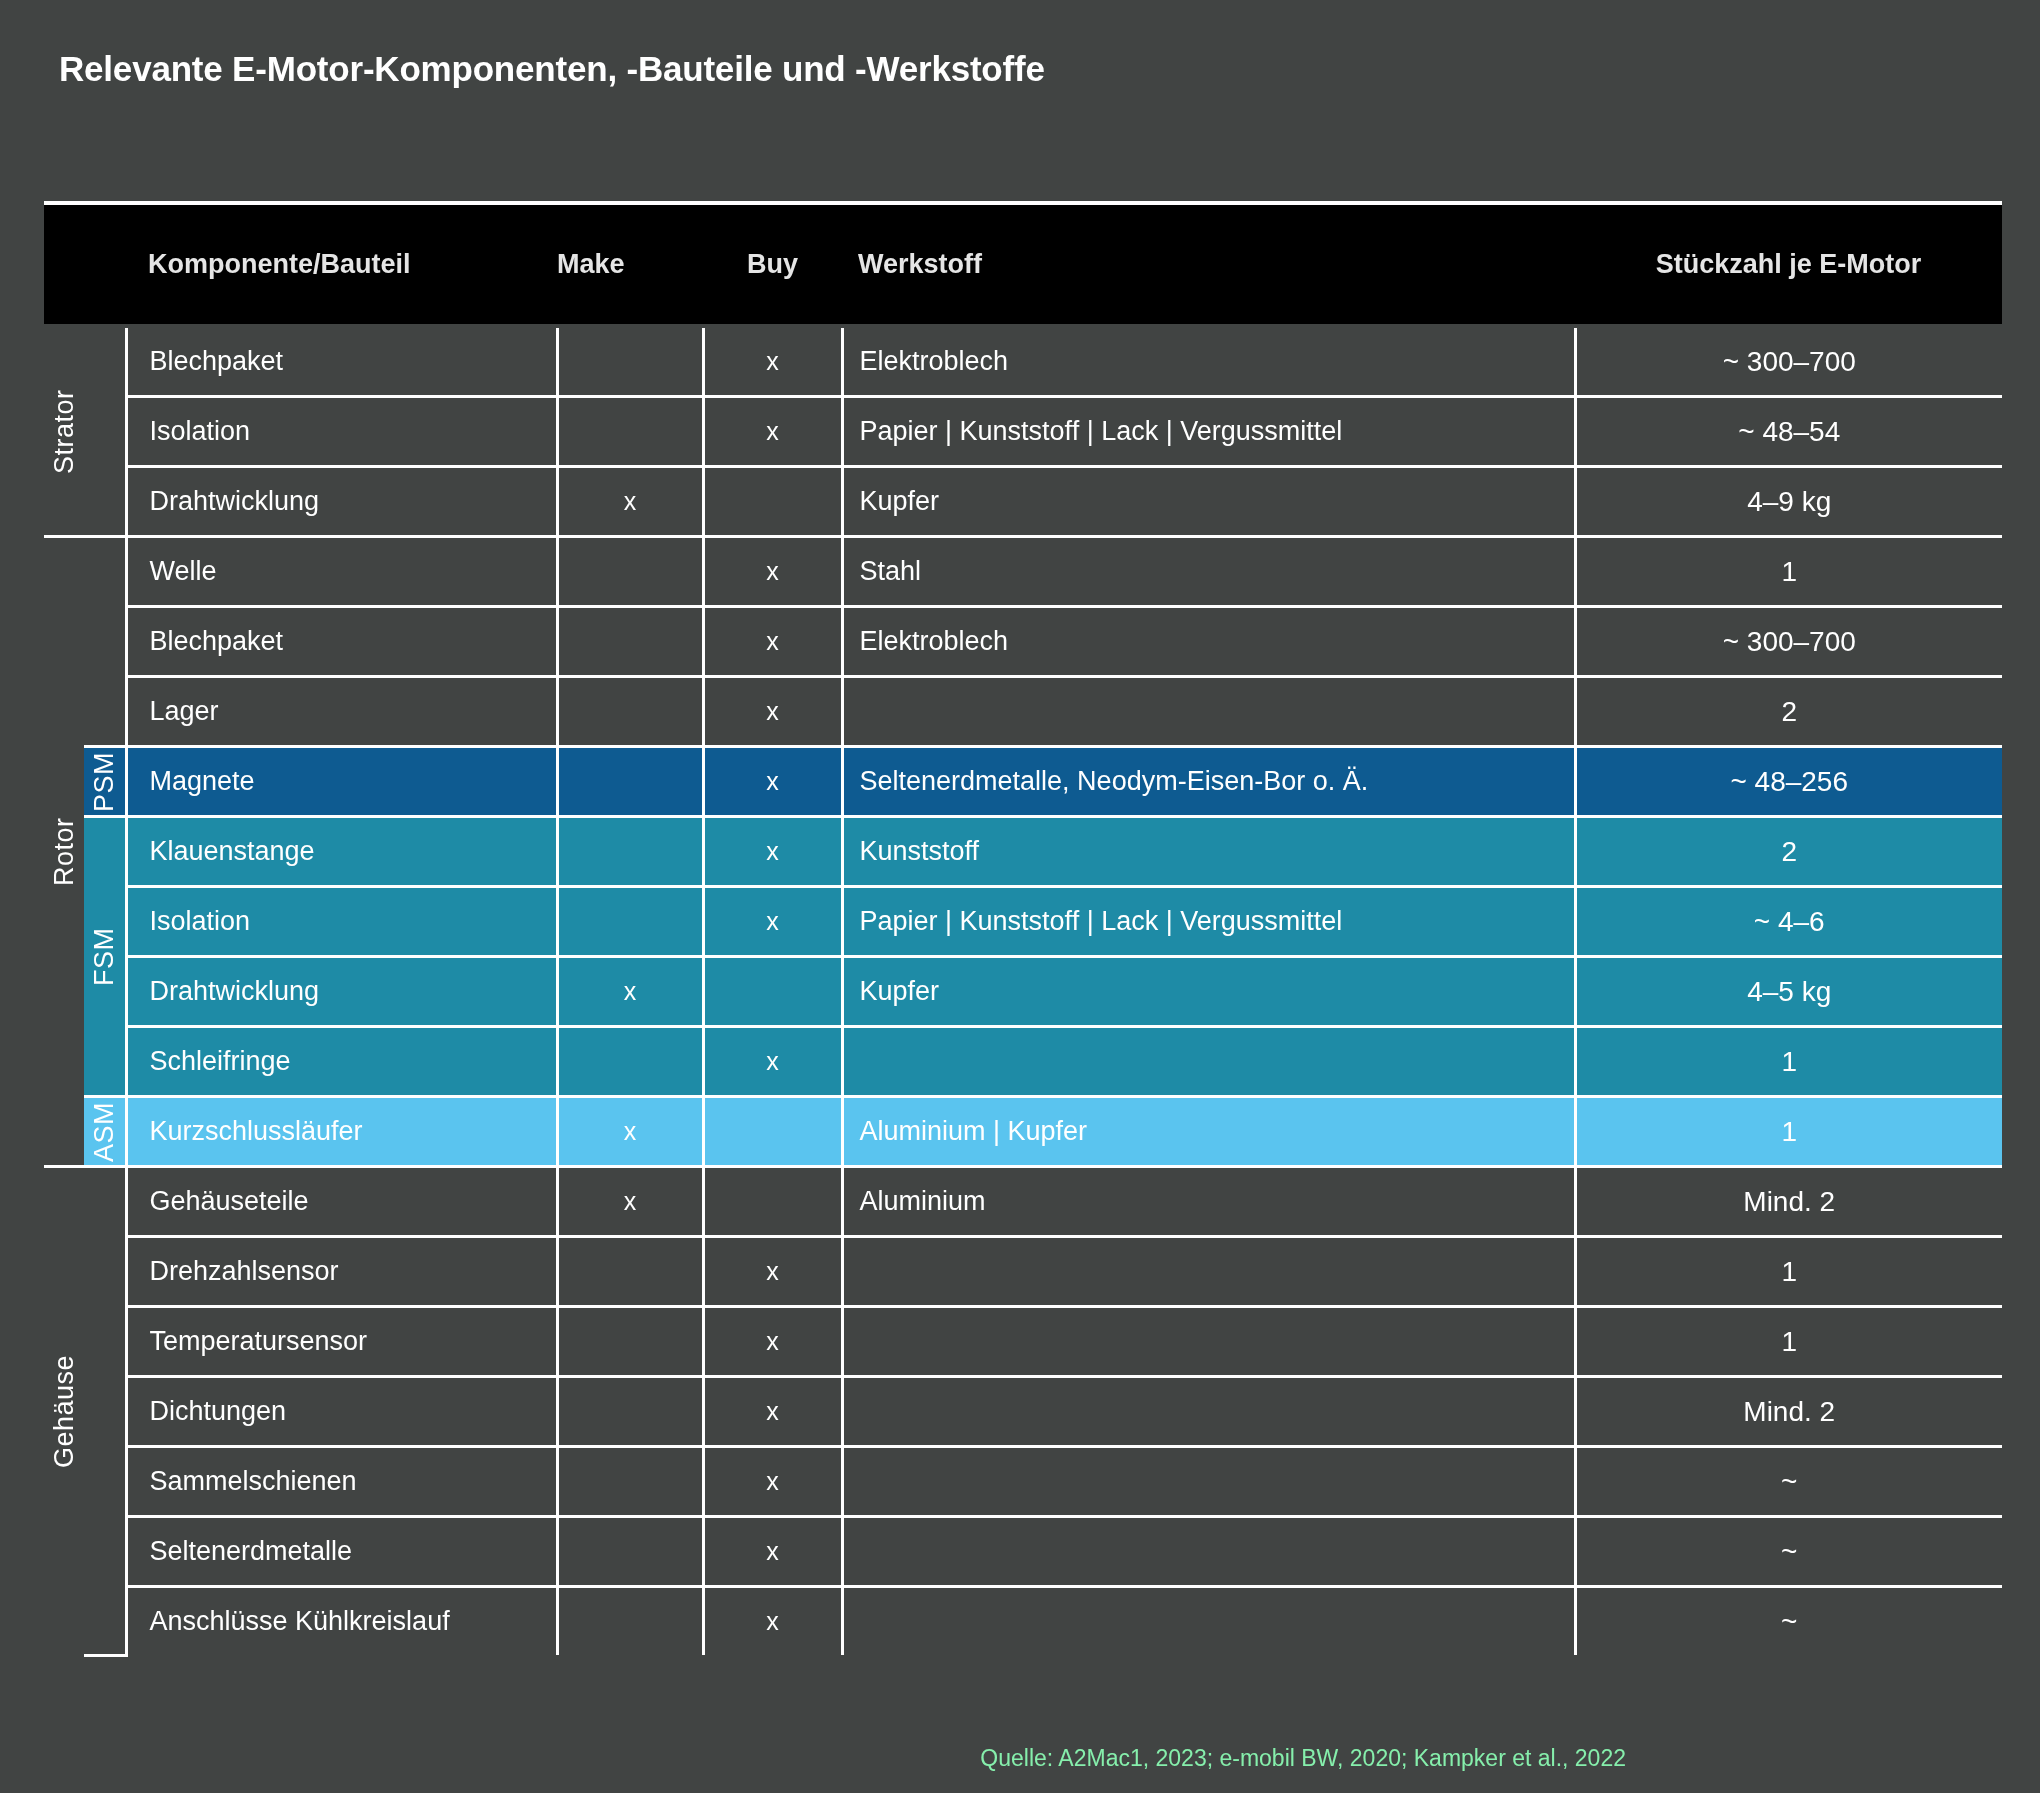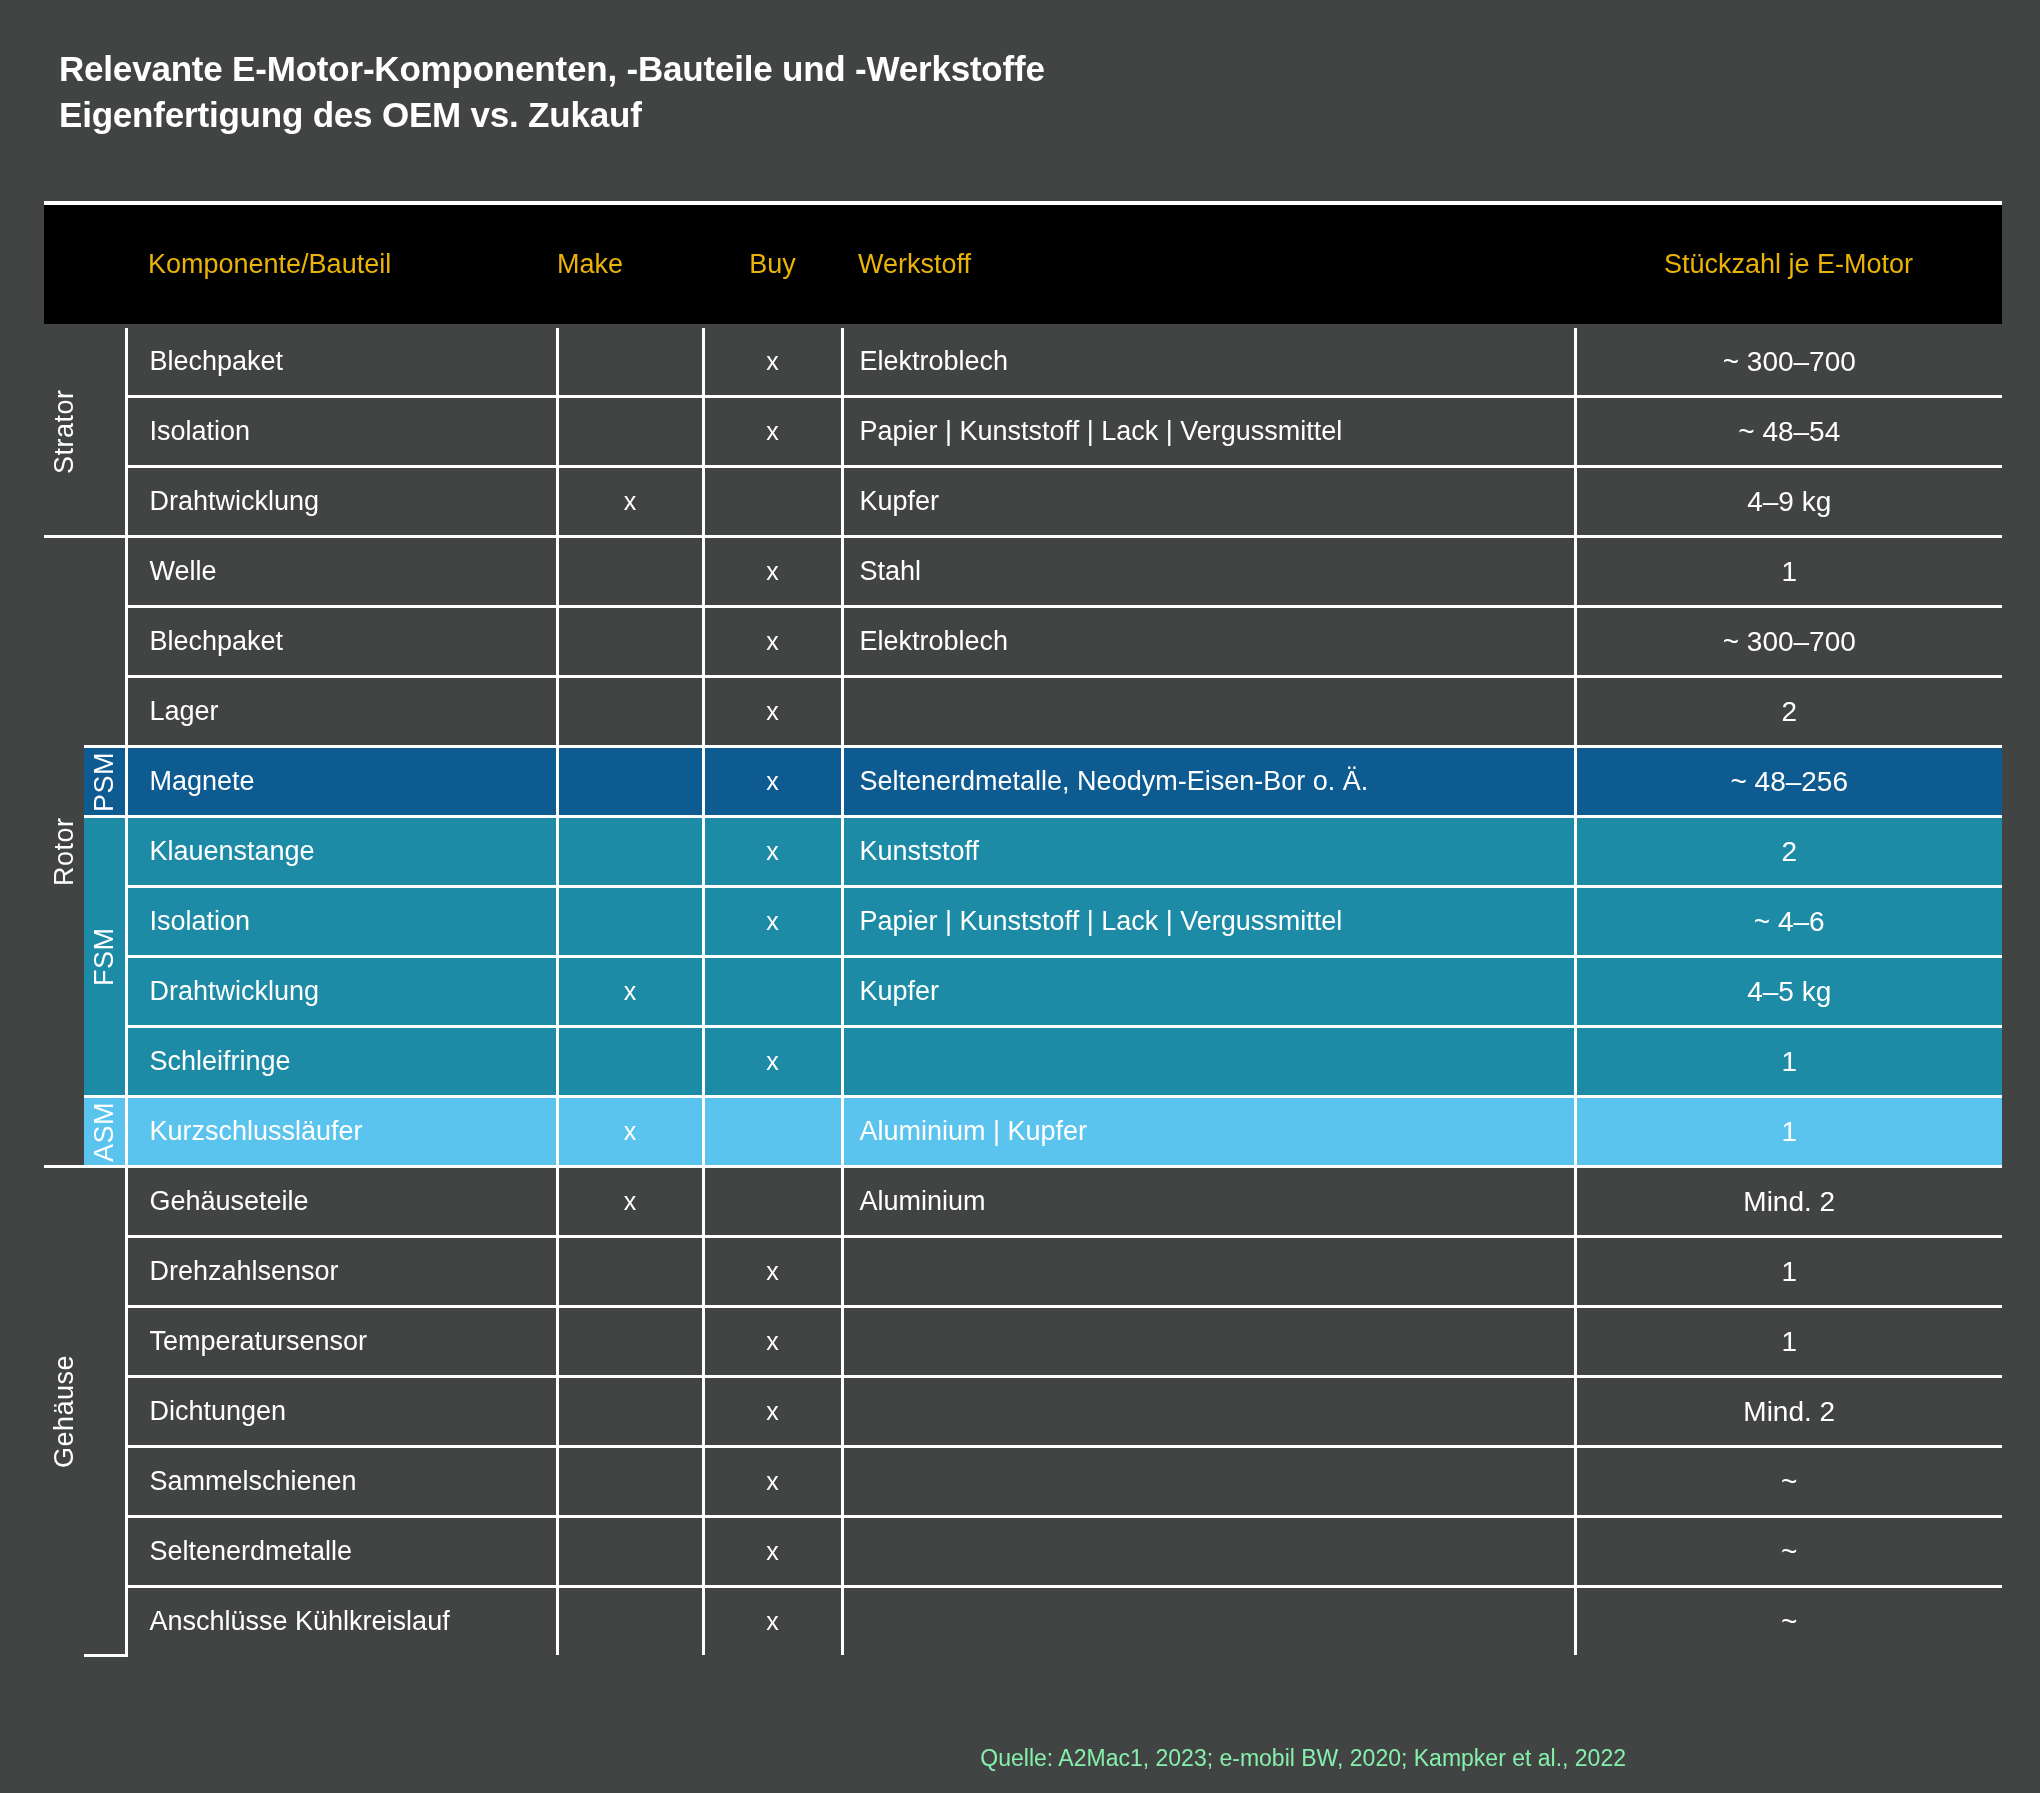--- a/index.html
+++ b/index.html
@@ -38,23 +38,23 @@
   col.c-part{width:431px;}
   col.c-make{width:146px;}
   col.c-buy{width:139px;}
   col.c-mat{width:733px;}
   col.c-qty{width:427px;}
 
   
   tr.hdr td{
     background:#000000;
     height:119px;
-    color:#eab308;
+    color:#e5e5e5;
     font-size:27px;
-    font-weight:normal;
+    font-weight:bold;
     border-top:4px solid #ffffff;
     border-bottom:4px solid #414443;
   }
   td.h-part{text-align:left;padding-left:22px !important;border-left:3px solid #ffffff;}
   td.h-make{text-align:left;border-left:3px solid #ffffff;}
   td.h-buy{text-align:center;border-left:3px solid #ffffff;}
   td.h-mat{text-align:left;padding-left:16px !important;border-left:3px solid #ffffff;}
   td.h-qty{text-align:center;border-left:3px solid #ffffff;}
   td.h-blank{background:#000000;}
 
@@ -123,21 +123,20 @@
     white-space:nowrap;
   }
 </style>
 </head>
 <body>
 
 <div class="page">
 
   <div class="title-block">
     <div class="title-line">Relevante E-Motor-Komponenten, -Bauteile und -Werkstoffe</div>
-    <div class="title-line">Eigenfertigung des OEM vs. Zukauf</div>
   </div>
 
   <div class="table-wrap">
     <table class="matrix">
       <colgroup>
         <col class="c-grp1">
           <col class="c-grp2">
           <col class="c-part">
         <col class="c-make">
           <col class="c-buy">

